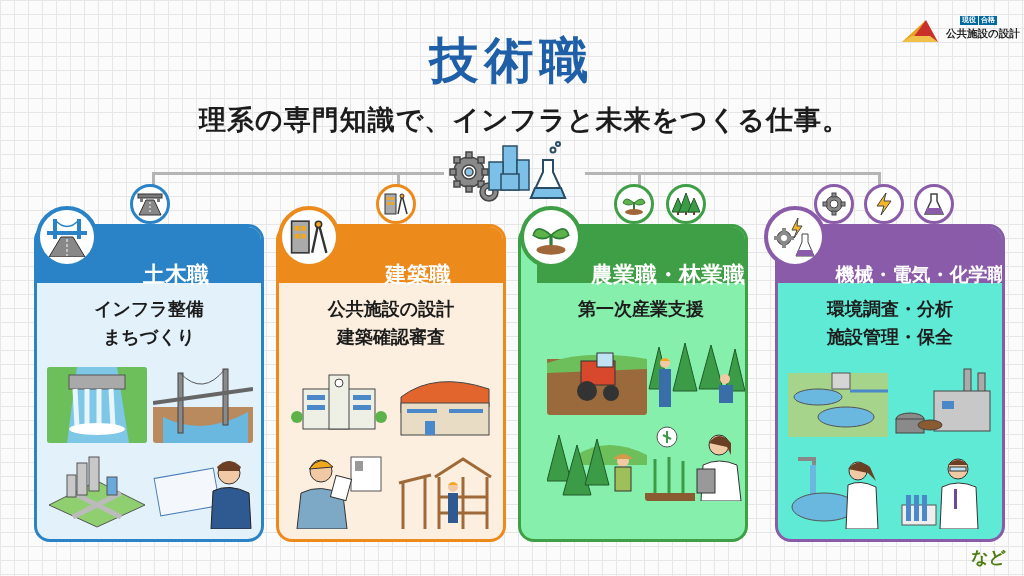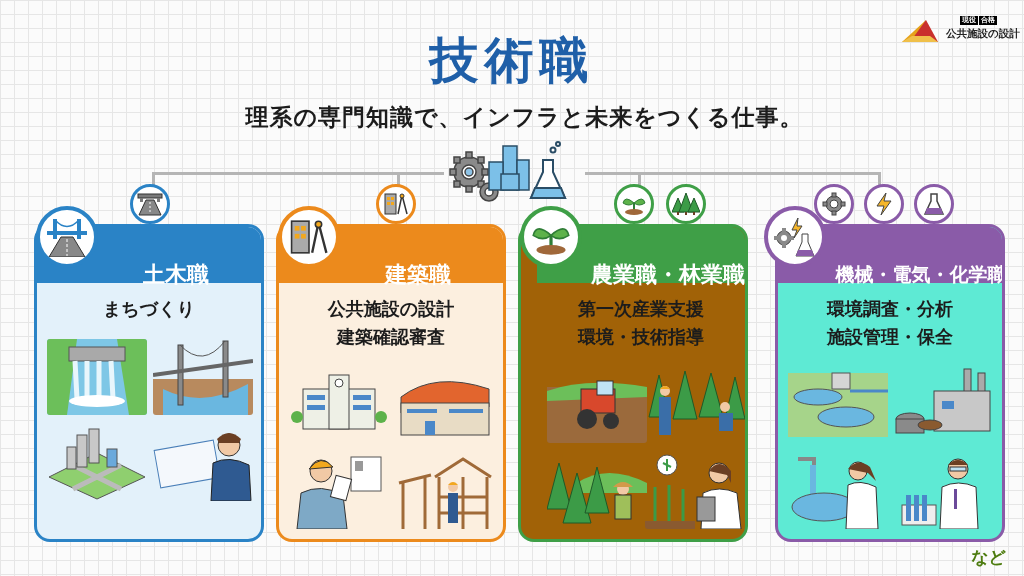--- a/index.html
+++ b/index.html
@@ -9,25 +9,25 @@
     background-color: #fbfbfb;
     background-image:
       linear-gradient(#e6e6e6 1px, transparent 1px),
       linear-gradient(90deg, #e6e6e6 1px, transparent 1px);
     background-size: 14px 14px;
     position: relative;
   }
   .logo { position: absolute; left: 900px; top: 14px; width: 120px; height: 32px; }
   .logo-mark { position: absolute; left: 0; top: 4px; width: 40px; height: 26px; }
   .logo-tag { position: absolute; left: 60px; top: 2px; display: flex; gap: 1px; }
-  .logo-tag span { background: #000000; color: #fff; font-size: 7px; font-weight: bold; padding: 0 2px; line-height: 9px; }
+  .logo-tag span { background: #0369a1; color: #fff; font-size: 7px; font-weight: bold; padding: 0 2px; line-height: 9px; }
   .logo-name { position: absolute; left: 46px; top: 13px; font-size: 10.5px; font-weight: bold; color: #222; white-space: nowrap; }
 
   .title { position: absolute; left: 0; right: 0; top: 30px; text-align: center; font-size: 49px; font-weight: bold; color: #1f5fa8; letter-spacing: 6px; line-height: 62px; }
-  .subtitle { position: absolute; left: 0; right: 7px; top: 102px; text-align: center; font-size: 23px; font-weight: bold; color: #1c1c1c; letter-spacing: 1px; padding-left: 32px; }
+  .subtitle { position: absolute; left: 0; right: 7px; top: 102px; text-align: center; font-size: 27px; font-weight: bold; color: #1c1c1c; letter-spacing: 1px; padding-left: 32px; }
 
   .connector { position: absolute; background: #b5b5b5; }
   .hub { position: absolute; left: 445px; top: 140px; width: 130px; height: 66px; }
 
   .card { position: absolute; top: 224px; width: 230px; height: 318px; border-radius: 16px; border: 3px solid; overflow: hidden; }
   .card-head { height: 56px; display: flex; align-items: center; justify-content: center; padding-left: 54px; }
   .card-title { color: #fff; font-weight: bold; font-size: 22px; white-space: nowrap; margin-top: 40px; }
   .card-body { padding-top: 12px; text-align: center; }
   .card-desc { font-size: 18px; font-weight: bold; color: #1c1c1c; line-height: 28px; }
   .grid { margin: 16px 10px 0; display: grid; grid-template-columns: 1fr 1fr; gap: 10px 8px; }
@@ -94,20 +94,21 @@
     <circle cx="108" cy="10" r="2.5"></circle>
       <circle cx="113" cy="4" r="2"></circle>
   </g>
 </svg>
 
 <div class="card" style="left:34px; border-color:#2a83c6; background:#e3f1fa;">
   <div class="card-head" style="background:#2a83c6;">
     <span class="card-title">土木職</span>
   </div>
   <div class="card-body">
+    <div class="card-desc">インフラ整備</div>
     <div class="card-desc">まちづくり</div>
     <div class="grid">
       <svg class="illus" viewBox="0 0 100 76">
           <rect width="100" height="76" fill="#7ec7e6"></rect>
           <polygon points="0,0 30,0 20,76 0,76" fill="#6cbf5a"></polygon>
           <polygon points="70,0 100,0 100,76 82,76" fill="#6cbf5a"></polygon>
           <rect x="22" y="8" width="56" height="14" fill="#a9a9a9" stroke="#555"></rect>
           <path d="M28 22 L30 60 M40 22 L40 60 M52 22 L52 60 M64 22 L66 60" stroke="#e8f6fc" stroke-width="5"></path>
           <ellipse cx="50" cy="62" rx="28" ry="6" fill="#fff"></ellipse>
         </svg>
@@ -227,27 +228,26 @@
         <rect x="4" y="5" width="3" height="3"></rect>
         <rect x="8" y="5" width="3" height="3"></rect>
         <rect x="4" y="10" width="3" height="3"></rect>
         <rect x="8" y="10" width="3" height="3"></rect>
       </g>
       <path d="M19 3 L15 22 M19 3 L24 22" stroke="#333" stroke-width="1.5"></path>
       <circle cx="19" cy="4" r="2" fill="#f2a81e" stroke="#333"></circle>
     </svg>
 </div>
 
-<div class="card" style="left:518px; border-color:#3f9f47; background:#a16207;padding-left:16px;">
+<div class="card" style="left:518px; border-color:#3f9f47; background:#86efac;padding-left:16px;">
   <div class="card-head" style="background:#3f9f47;">
     <span class="card-title">農業職・林業職</span>
   </div>
   <div class="card-body">
     <div class="card-desc">第一次産業支援</div>
-    <div class="card-desc">環境・技術指導</div>
     <div class="grid">
       <svg class="illus" viewBox="0 0 100 76">
           <rect y="20" width="100" height="56" fill="#9b6a3c"></rect>
           <path d="M0 24 Q40 10 100 20 L100 30 L0 34 Z" fill="#6cbf5a"></path>
           <rect x="34" y="22" width="34" height="24" fill="#d8482c" stroke="#333"></rect>
           <rect x="50" y="14" width="16" height="14" fill="#bfe3f5" stroke="#333"></rect>
           <circle cx="40" cy="52" r="10" fill="#333"></circle>
           <circle cx="64" cy="54" r="8" fill="#333"></circle>
         </svg>
       <svg class="illus" viewBox="0 0 100 76">

